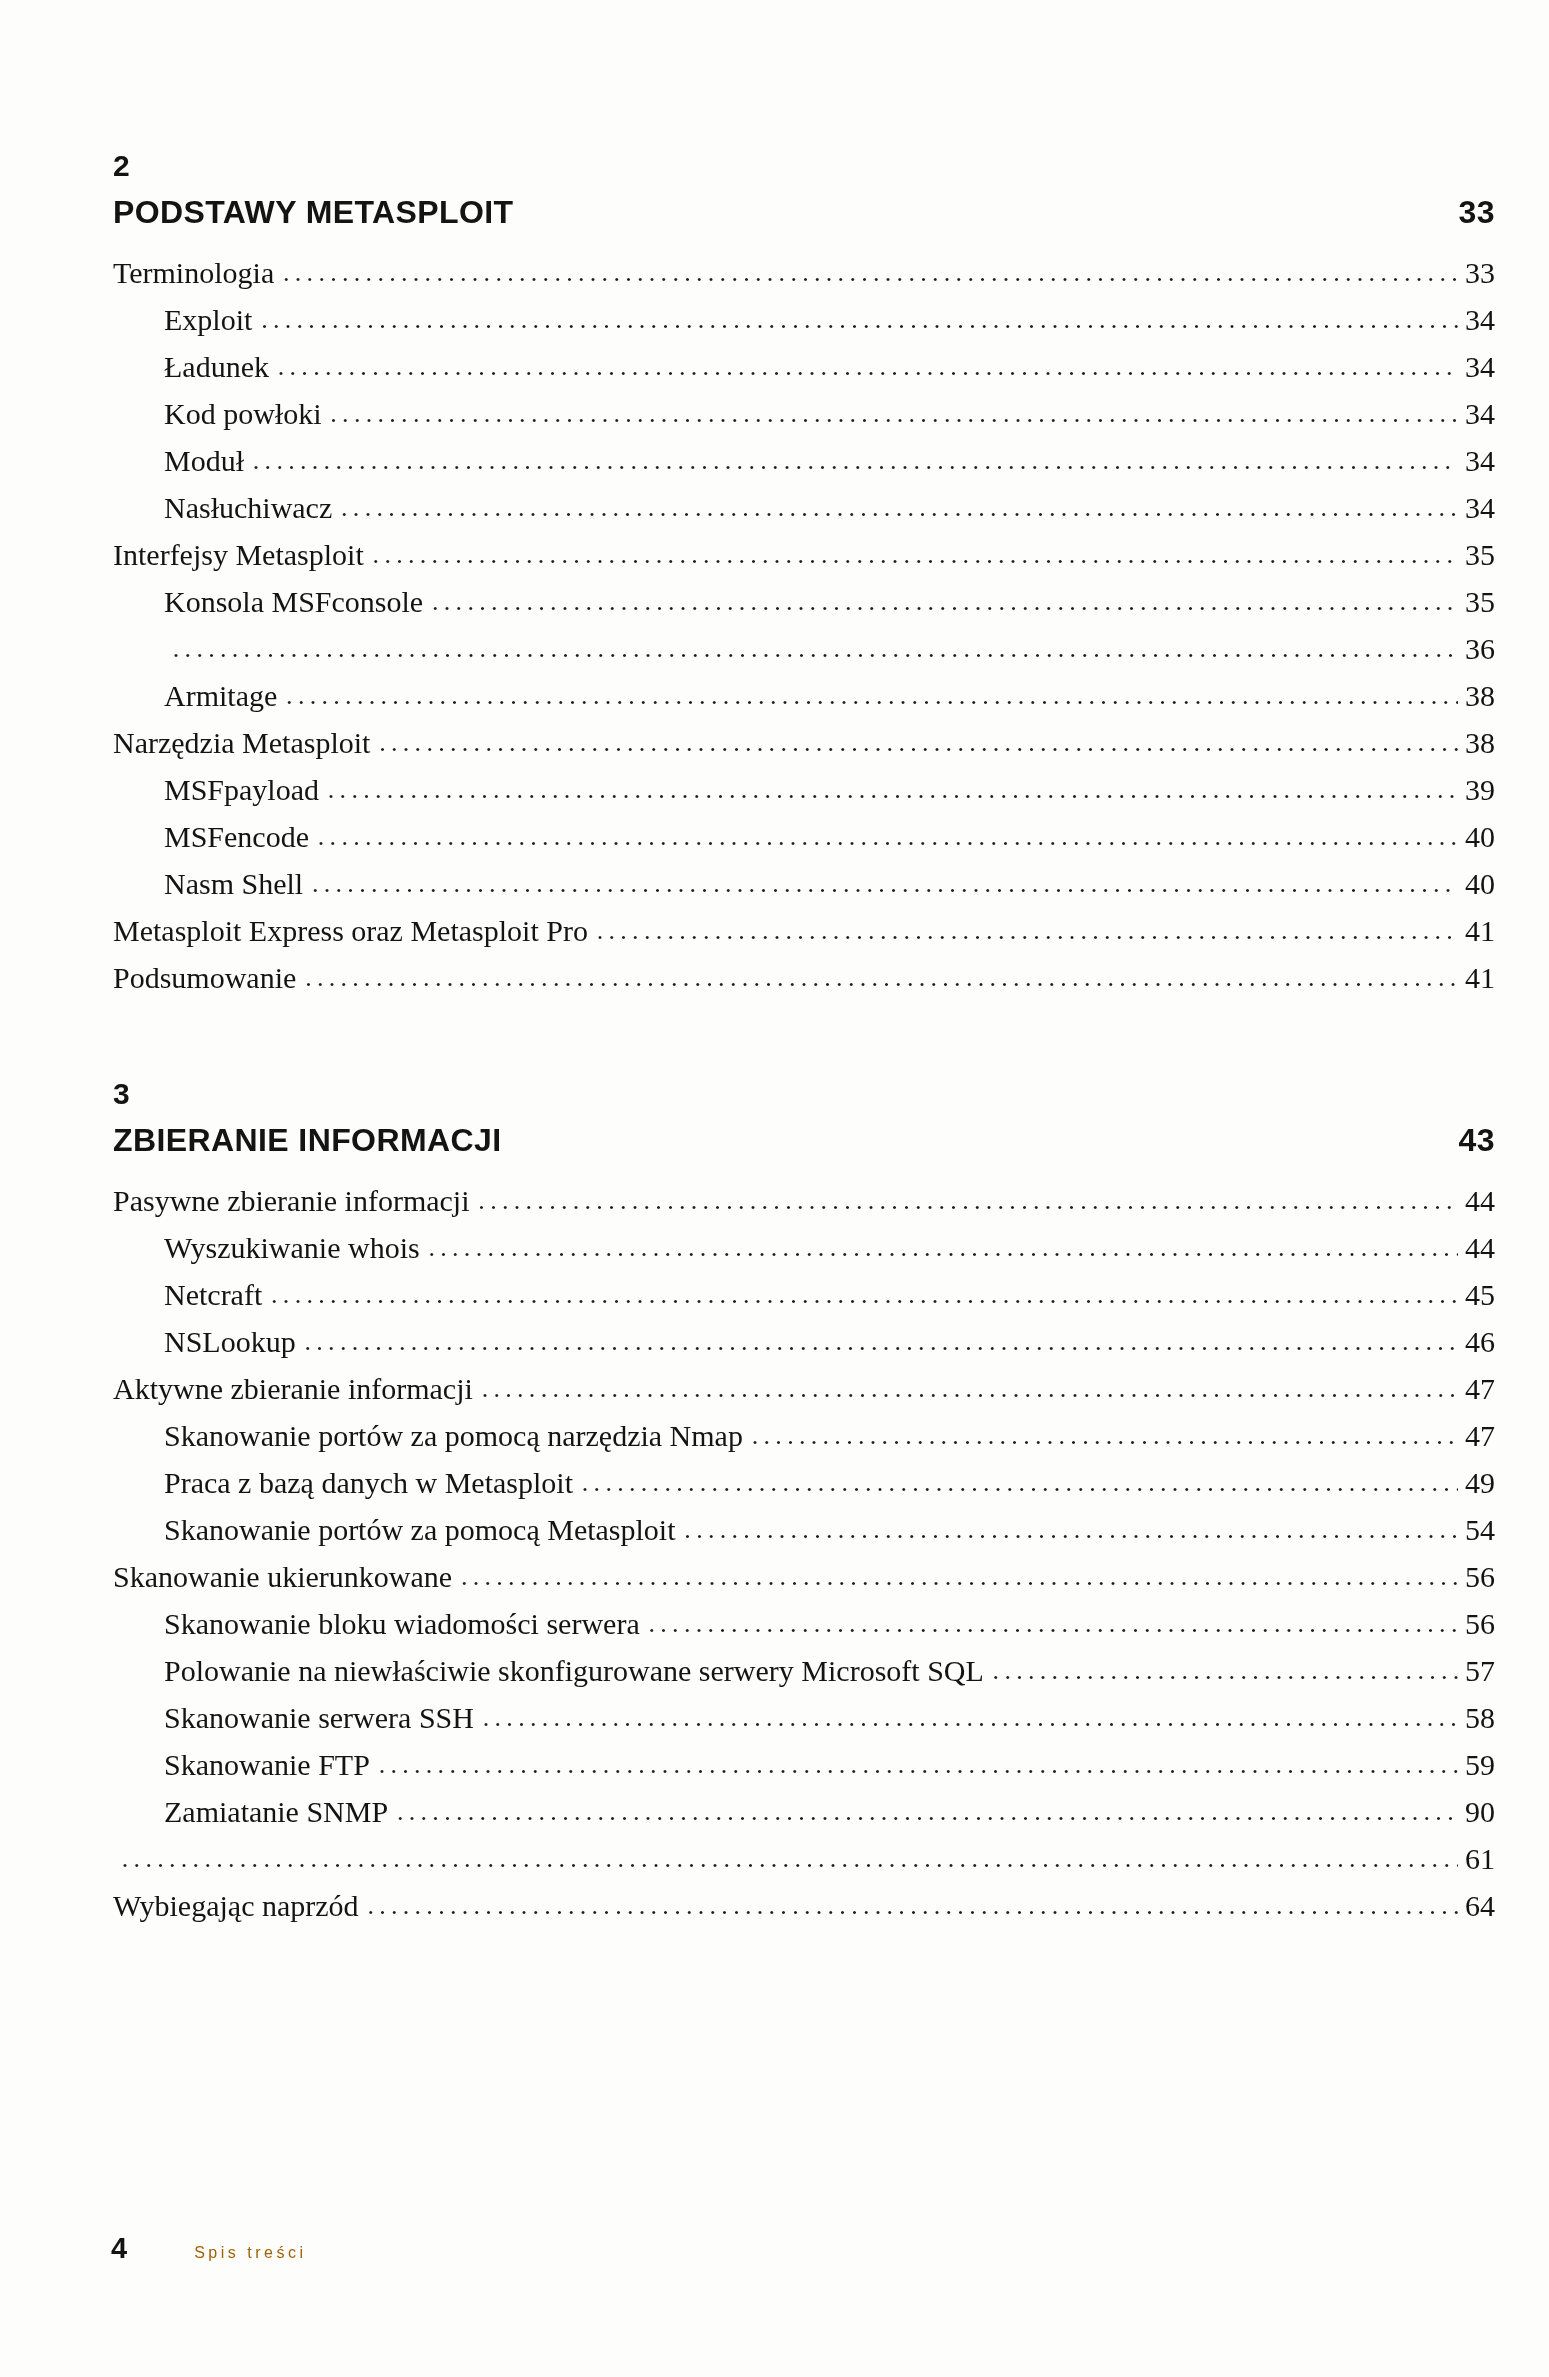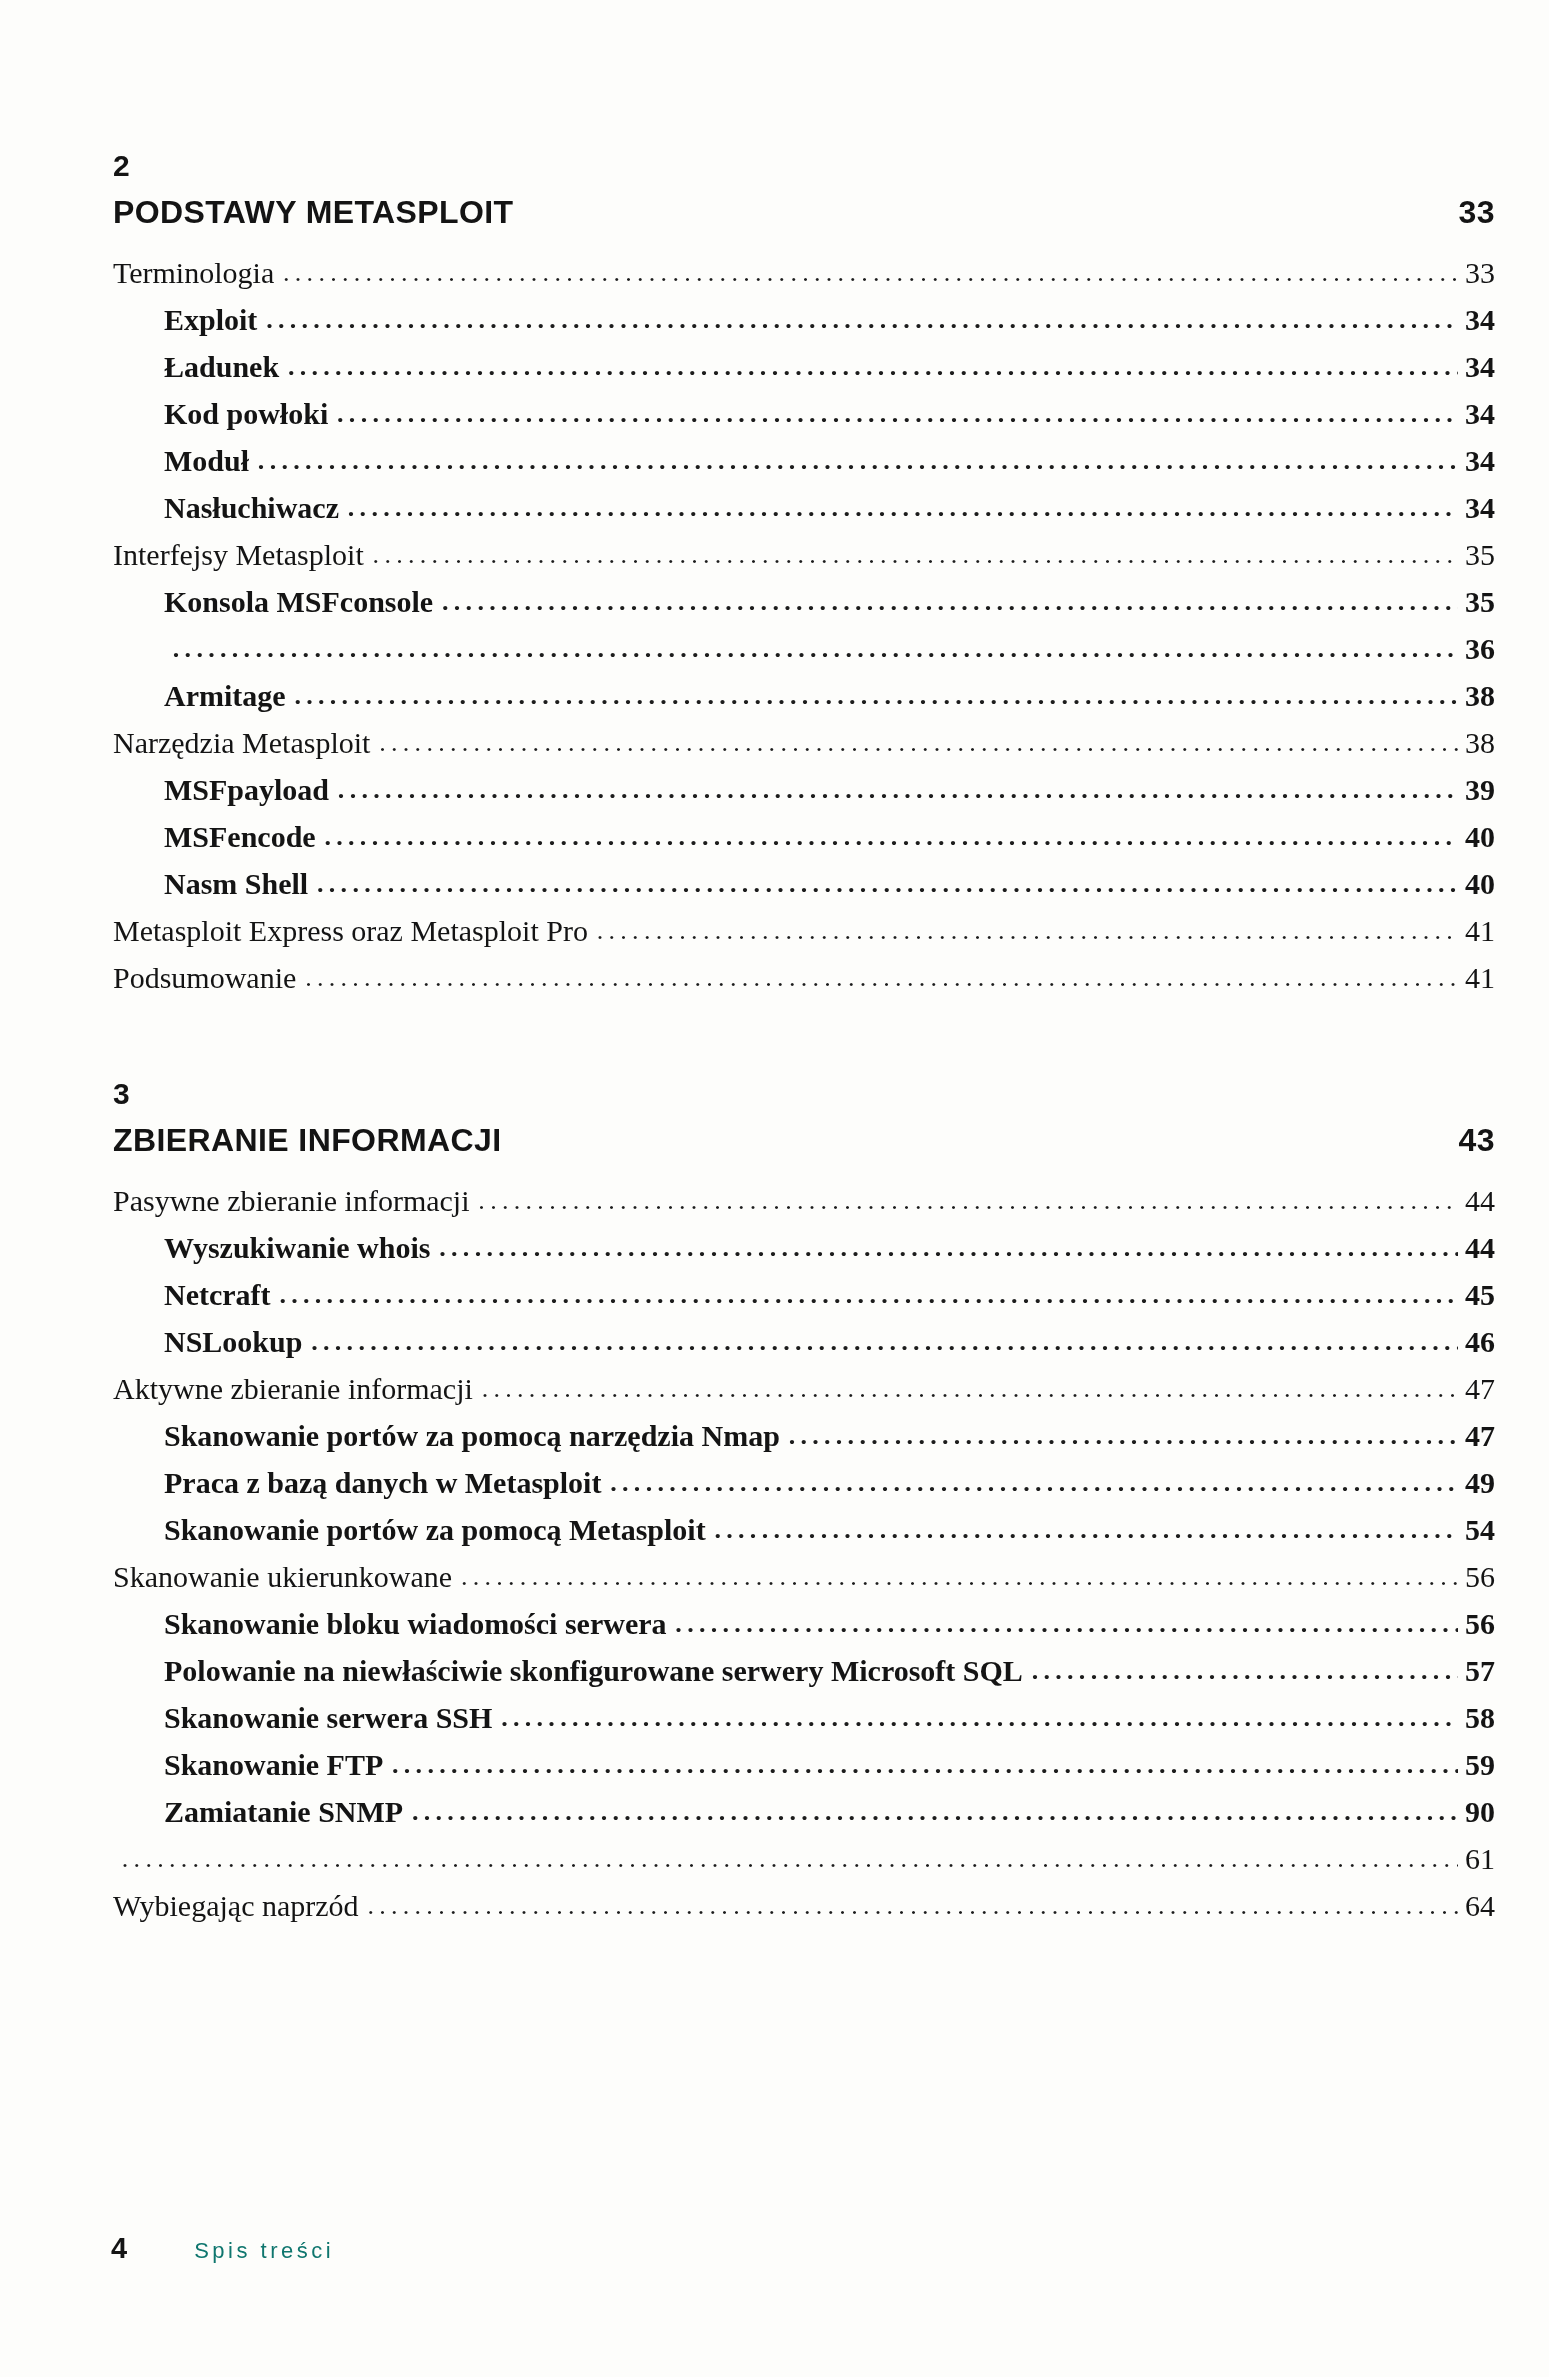--- a/index.html
+++ b/index.html
@@ -44,21 +44,20 @@
     margin-bottom: 16px;
   }
   .toc-row {
     display: flex;
     align-items: flex-start;
     font-size: 30px;
     line-height: 47px;
   }
   .toc-row.level-2 {
     padding-left: 51px;
-    font-weight: bold;
   }
   .toc-label {
     white-space: nowrap;
   }
   .dot-leader {
     flex: 1;
     overflow: hidden;
     white-space: nowrap;
     margin: 0 7px 0 8.8px;
     letter-spacing: 5.3px;
@@ -75,23 +74,23 @@
     display: flex;
     align-items: baseline;
     font-family: "Liberation Sans", sans-serif;
   }
   .footer-num {
     font-weight: bold;
     font-size: 29px;
   }
   .footer-label {
     margin-left: 67px;
-    font-size: 22px;
+    font-size: 16px;
     letter-spacing: 3.5px;
-    color: #0f766e;
+    color: #a16207;
   }
 </style>
 </head>
 <body>
 
 <div class="page">
   <div class="content">
       <section class="chapter-section">
         <div class="chapter-number">2</div>
         <div class="chapter-heading">

